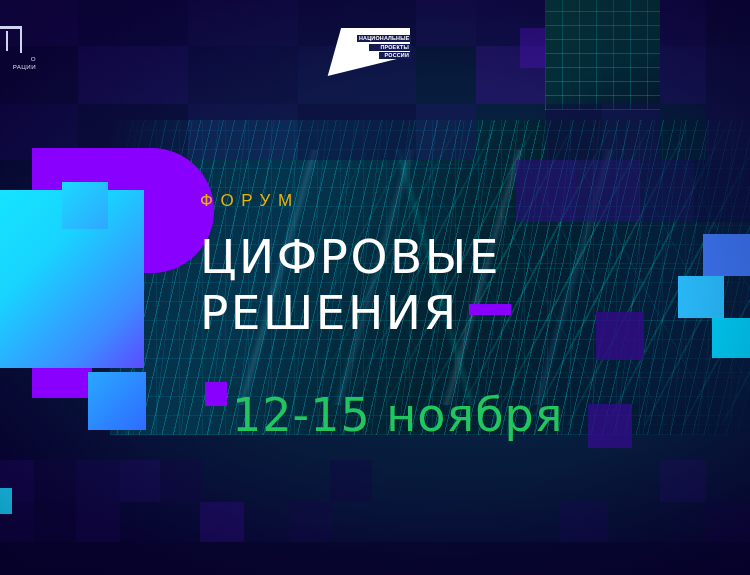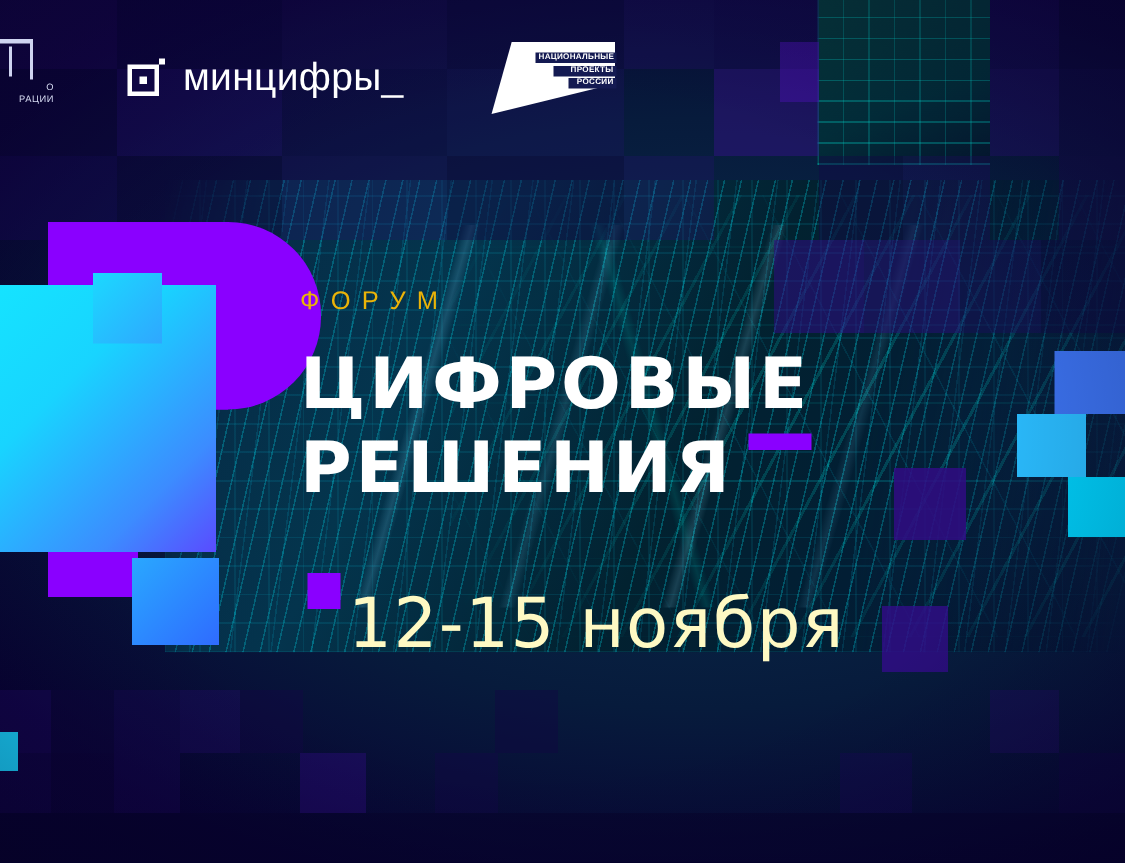--- a/index.html
+++ b/index.html
@@ -180,33 +180,33 @@
     font-family:"DejaVu Sans","Liberation Sans",sans-serif;
   }
 
   
   #headline{position:absolute;left:200px;top:192px;}
   #kicker{
     color:#eab308;font-size:17px;font-weight:400;letter-spacing:7.5px;
     line-height:1;margin-bottom:24px;
   }
   .title-line{
-    color:#fff;font-weight:700;font-size:47px;line-height:47px;
+    color:#fff;font-weight:400;font-size:47px;line-height:47px;
     letter-spacing:2.5px;white-space:nowrap;
     font-family:"DejaVu Sans","Liberation Sans",sans-serif;
   }
-  #title-2{margin-top:9px;display:flex;align-items:flex-start;gap:10px;}
+  #title-2{margin-top:9px;display:flex;align-items:center;gap:10px;}
   #title-underscore{
     width:42px;height:11px;background:#8A00FF;margin-bottom:7px;flex:none;
   }
 
   
   #date{
     position:absolute;left:232px;top:392px;
-    color:#fef9c3;font-size:46px;font-weight:500;letter-spacing:1px;line-height:1;
+    color:#22c55e;font-size:46px;font-weight:500;letter-spacing:1px;line-height:1;
     font-family:"DejaVu Sans","Liberation Sans",sans-serif;
   }
   #date-accent{
     position:absolute;left:205px;top:382px;width:22px;height:24px;background:#8A00FF;
   }
 </style>
 </head>
 <body>
 
 <div id="banner">
@@ -280,28 +280,20 @@
   <div id="logo-cyan"></div>
   <div id="logo-cyan-sm"></div>
   <div id="logo-cyan-low"></div>
 
   <div id="gov-emblem">
     <div class="em-art"></div>
     <div class="em-text">О</div>
     <div class="em-text">РАЦИИ</div>
   </div>
 
-  <div id="mincifry">
-    <div class="mc-mark">
-      <div class="sq"></div>
-      <div class="dot-c"></div>
-      <div class="dot-t"></div>
-    </div>
-    <div class="mc-word">минцифры_</div>
-  </div>
 
   <div id="nacproekty">
     <div class="flag">
       <div class="shape"></div>
       <div class="lines">
         <span class="l1">НАЦИОНАЛЬНЫЕ</span>
         <span class="l2">ПРОЕКТЫ</span>
         <span class="l3">РОССИИ</span>
       </div>
     </div>

